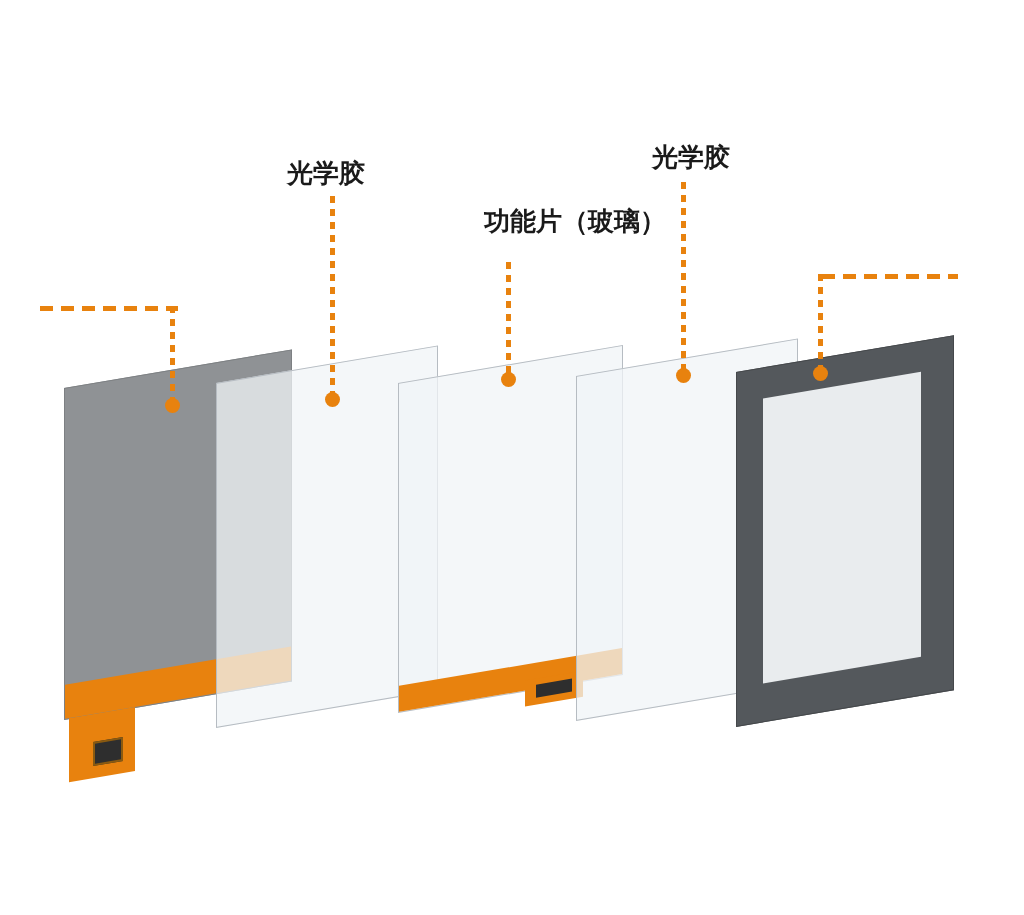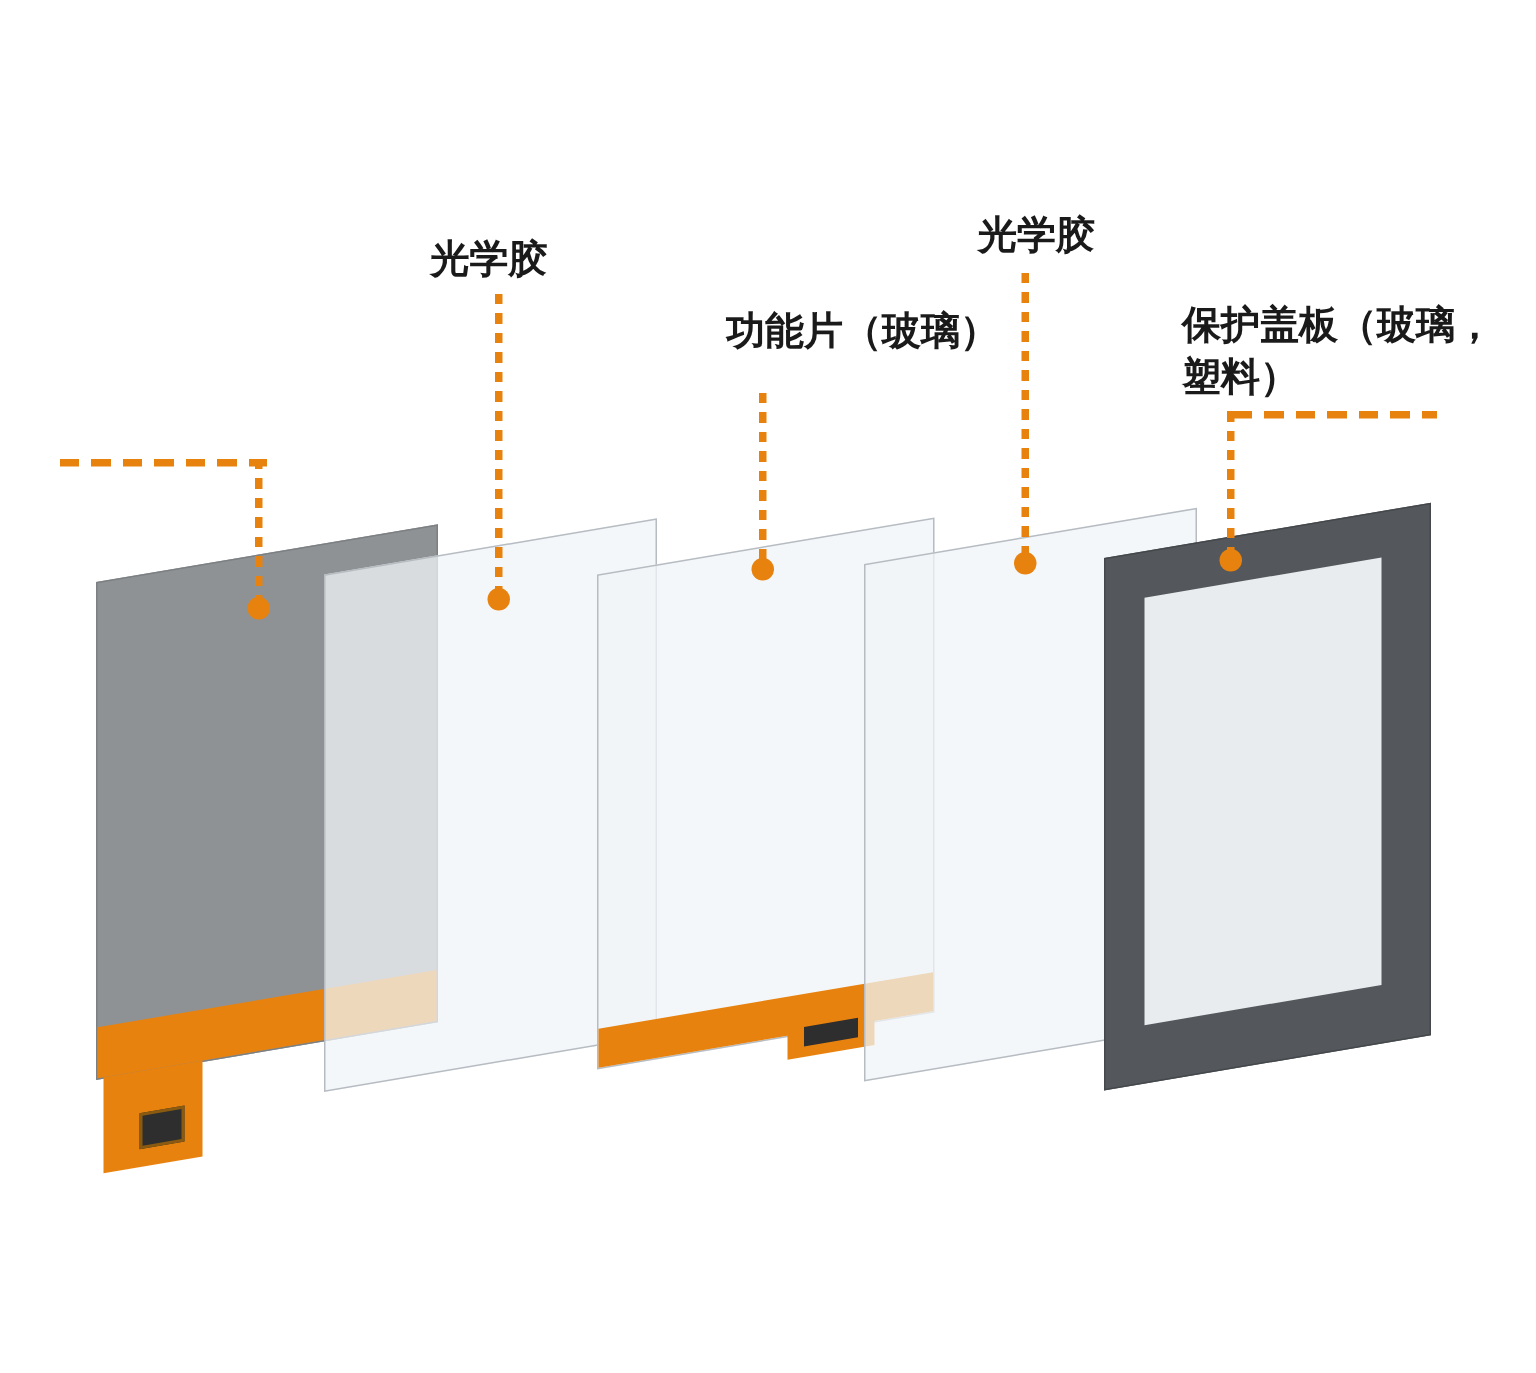--- a/index.html
+++ b/index.html
@@ -146,21 +146,20 @@
 
   <div class="panel panel-glass panel-oca-right"></div>
 
   <div class="panel panel-cover">
     <div class="cover-window"></div>
   </div>
 
   <div class="label label-oca1">光学胶</div>
   <div class="label label-sensor">功能片（玻璃）</div>
   <div class="label label-oca2">光学胶</div>
-  <div class="label label-cover">保护盖板（玻璃，塑料）</div>
 
   <div class="hline l1-h"></div>
   <div class="vline l1-v"></div>
   <div class="dot   l1-d"></div>
 
   <div class="vline l2-v"></div>
   <div class="dot   l2-d"></div>
 
   <div class="vline l3-v"></div>
   <div class="dot   l3-d"></div>

